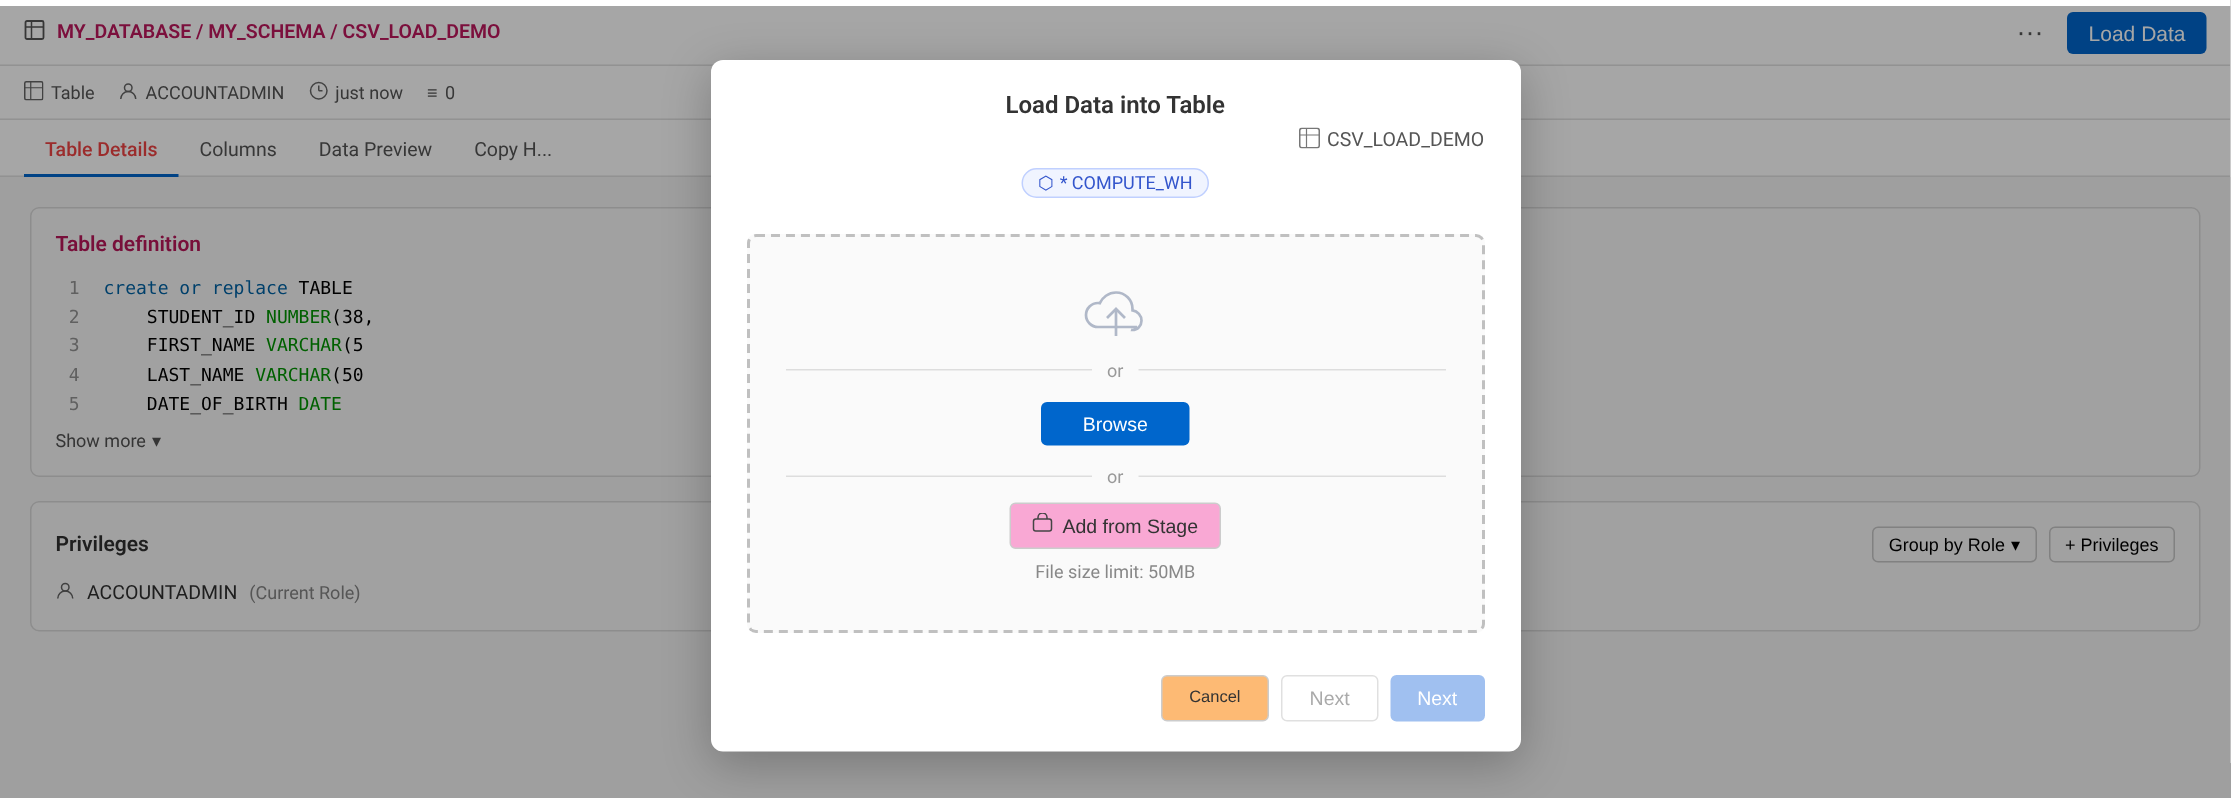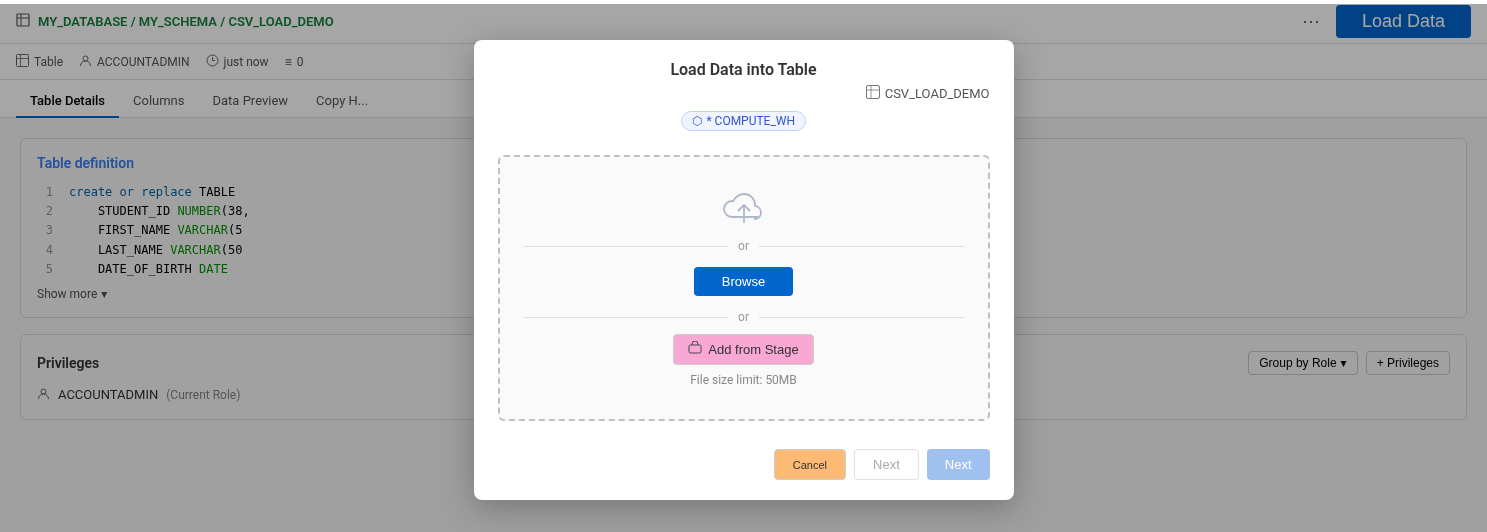--- a/index.html
+++ b/index.html
@@ -31,43 +31,43 @@
       padding: 0 16px;
     }
     .top-bar-left {
       display: flex;
       align-items: center;
       gap: 8px;
     }
     .top-bar-title {
       font-size: 13px;
       font-weight: 600;
-      color: #15803d;
+      color: #be185d;
     }
     .top-bar-right {
       display: flex;
       align-items: center;
       gap: 8px;
     }
     .btn-more {
       background: none;
       border: none;
       cursor: pointer;
       color: #555;
       font-size: 18px;
       padding: 4px 8px;
       border-radius: 4px;
     }
     .btn-load-data {
       background: #0066cc;
       color: #fff;
       border: none;
       border-radius: 4px;
-      padding: 6px 26px;
-      font-size: 18px;
+      padding: 6px 14px;
+      font-size: 14px;
       font-weight: 500;
       cursor: pointer;
     }
 
     
     .sub-toolbar {
       height: 36px;
       background: #fff;
       border-bottom: 1px solid #e0e0e0;
       display: flex;
@@ -98,21 +98,21 @@
     }
     .tab {
       padding: 8px 14px;
       font-size: 13px;
       color: #555;
       cursor: pointer;
       border-bottom: 2px solid transparent;
       margin-bottom: -1px;
     }
     .tab.active {
-      color: #000000;
+      color: #ef4444;
       border-bottom: 2px solid #0066cc;
       font-weight: 500;
     }
 
     
     .content-area {
       padding: 20px;
       display: flex;
       flex-direction: column;
       gap: 16px;
@@ -120,21 +120,21 @@
     }
     .card {
       background: #fff;
       border-radius: 6px;
       border: 1px solid #e0e0e0;
       padding: 16px;
     }
     .card-title {
       font-size: 14px;
       font-weight: 600;
-      color: #3b82f6;
+      color: #be185d;
       margin-bottom: 12px;
     }
     .code-block {
       font-family: monospace;
       font-size: 12px;
       line-height: 1.6;
     }
     .code-line {
       display: flex;
       gap: 16px;

